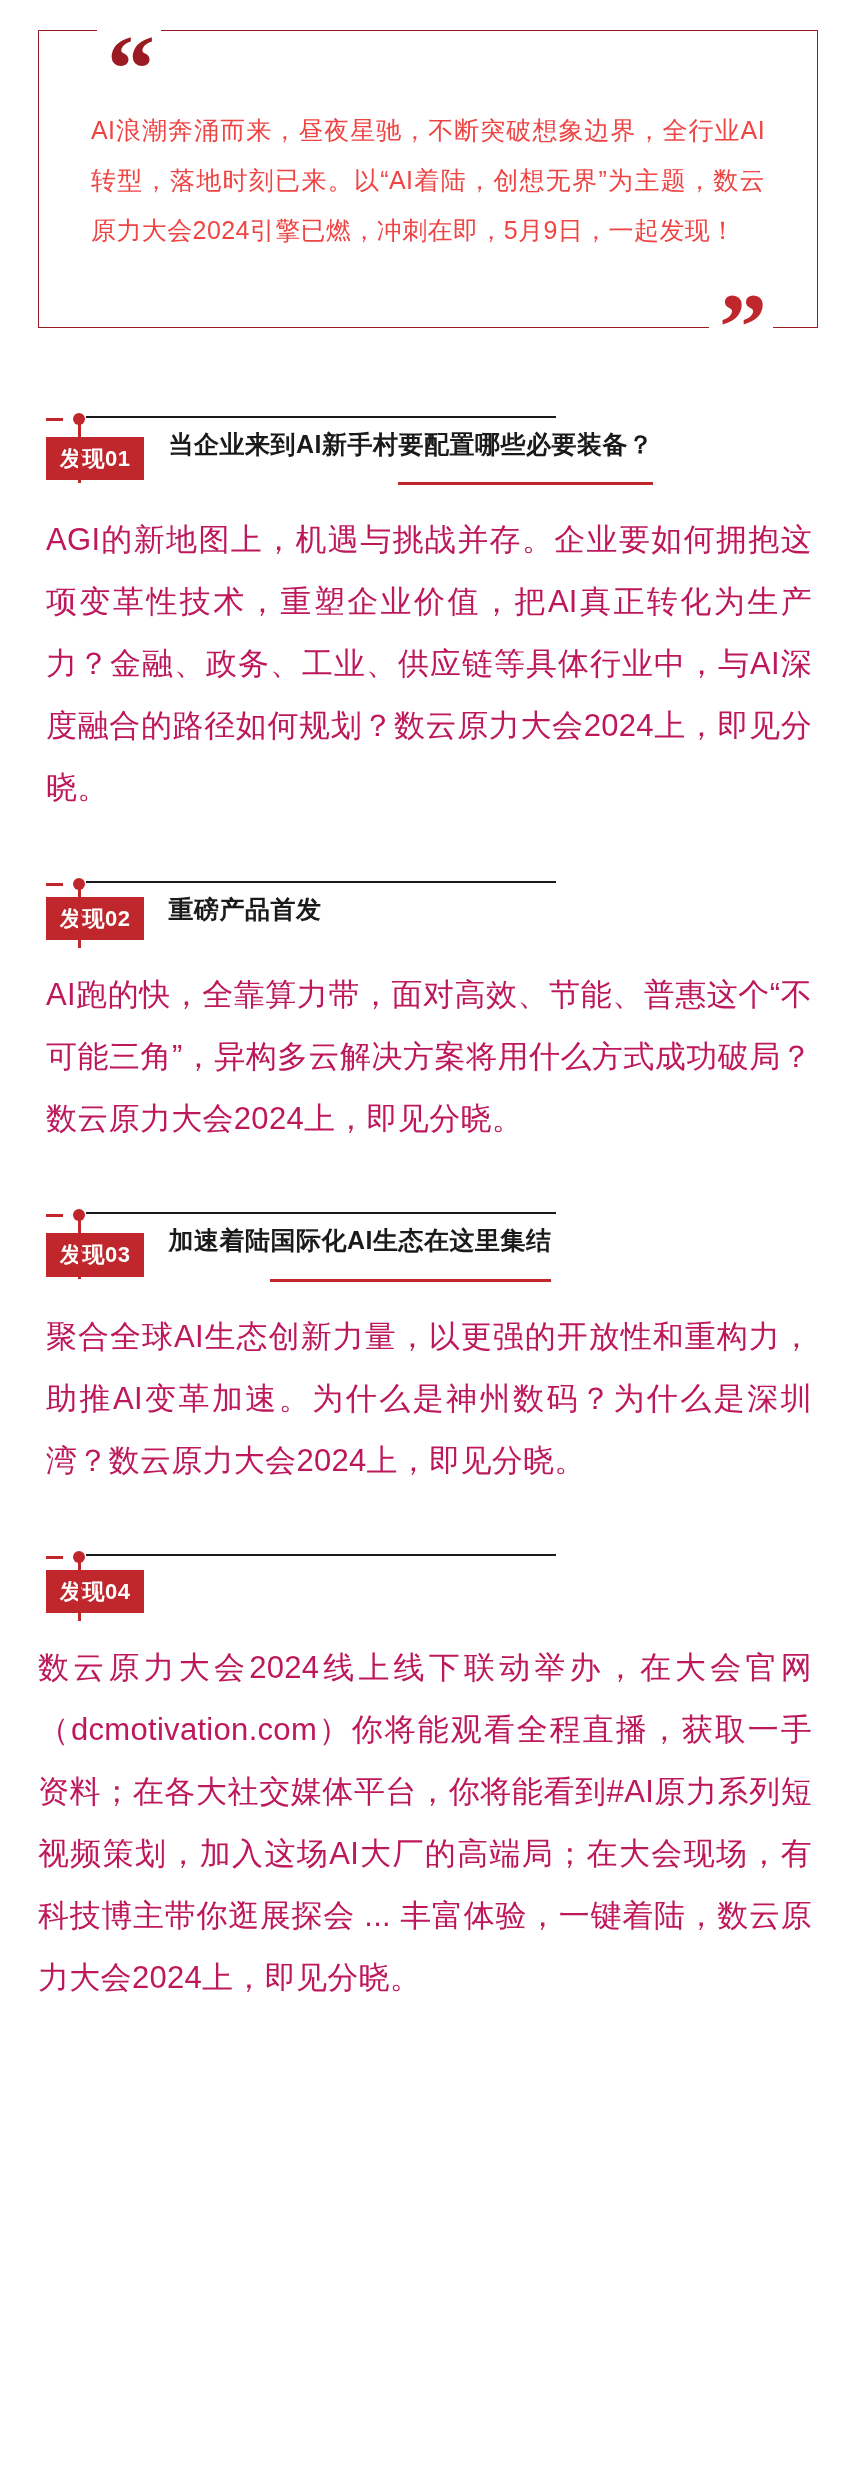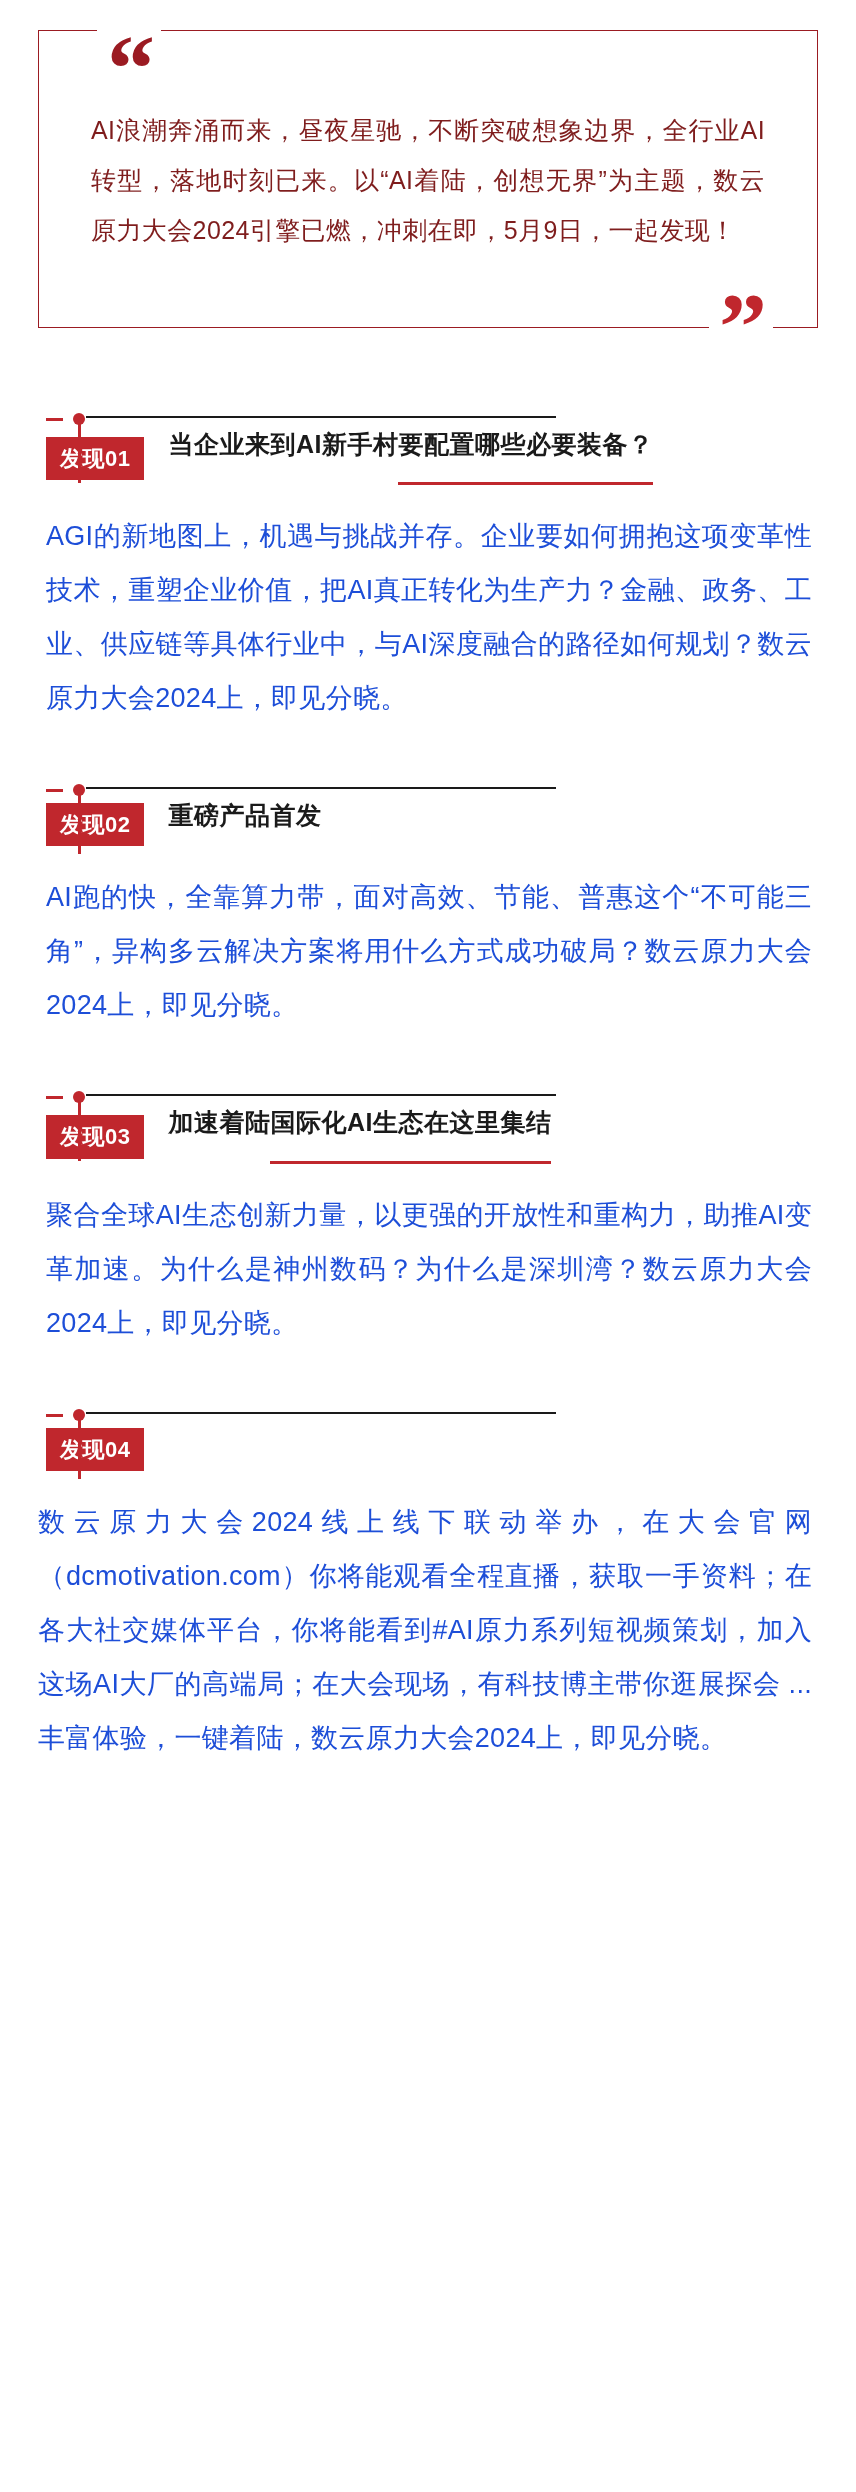--- a/index.html
+++ b/index.html
@@ -53,21 +53,21 @@
     line-height: 1;
     color: #c0272d;
     font-weight: bold;
     background: #ffffff;
     padding: 0 10px;
     letter-spacing: -4px;
   }
   .quote-text {
     font-size: 25px;
     line-height: 2.0;
-    color: #7f1d1d;
+    color: #ef4444;
     letter-spacing: 0.4px;
     text-align: justify;
   }
 
   
   .section {
     position: relative;
     margin: 0 38px;
     padding-top: 58px;
   }
@@ -151,23 +151,23 @@
     left: 48px;
     top: 62px;
     height: 2px;
     background: #1a1a1a;
     width: 470px;
   }
   .section.first .underline-long { top: 88px; }
 
   .body-text {
     margin-top: 24px;
-    font-size: 27px;
+    font-size: 31px;
     line-height: 2.0;
-    color: #1d4ed8;
+    color: #be185d;
     letter-spacing: 0.3px;
     text-align: justify;
     padding-left: 8px;
     padding-right: 6px;
   }
   .sec4 .body-text { padding-left: 0; }
 
   .spacer-bottom { height: 40px; }
 </style>
 </head>

